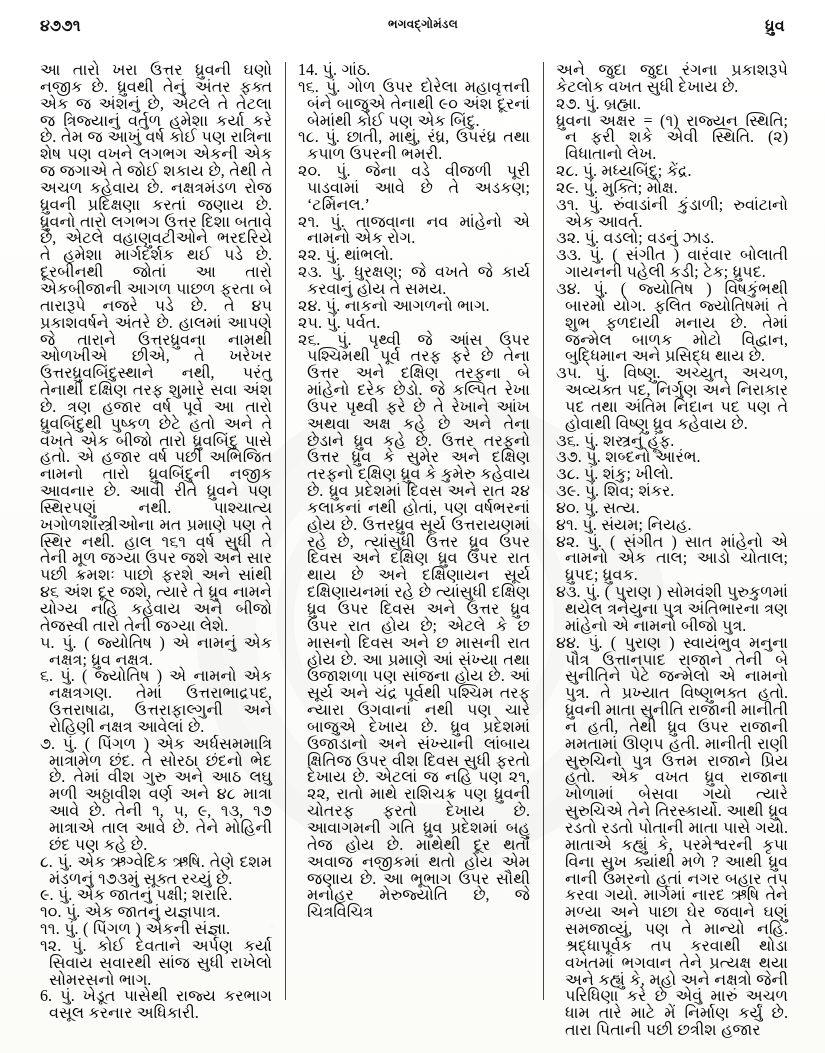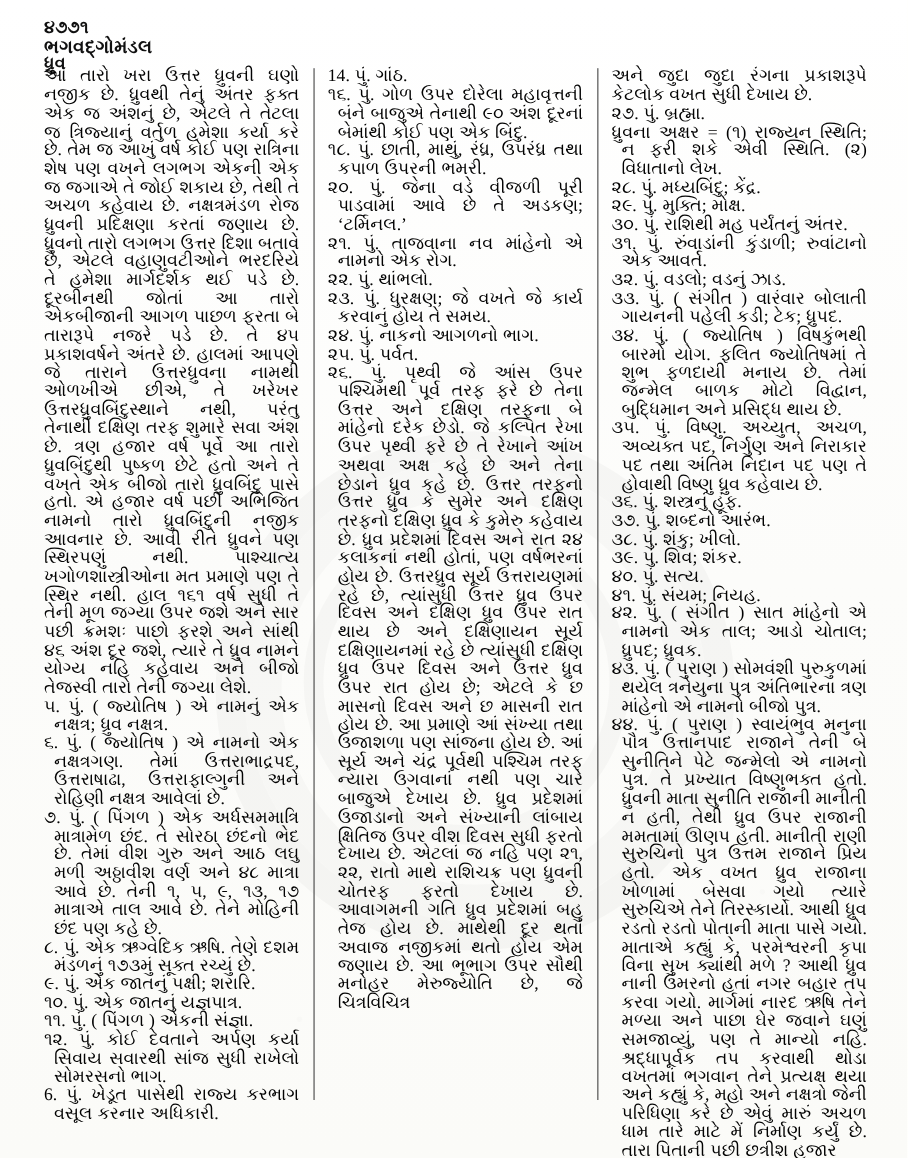--- a/index.html
+++ b/index.html
@@ -59,32 +59,31 @@
   
   #header {
     position: absolute;
     left: 40px;
     top: 18px;
     width: 745px;
     height: 30px;
     display: flex;
     align-items: flex-start;
     justify-content: space-between;
-    flex-direction: column;
   }
   .hdr-text {
     font-weight: bold;
     font-size: 16px;
     color: #101010;
     letter-spacing: 0.2px;
     white-space: nowrap;
     line-height: 1;
   }
   #hdr-title {
-    font-size: 17px;
+    font-size: 12px;
   }
 
   
   #columns {
     position: absolute;
     left: 40px;
     top: 62px;
     width: 748px;
     height: 970px;
     display: flex;
@@ -180,21 +179,20 @@
     <div class="col-gap">
       <div class="col-rule"></div>
     </div>
 
     <div class="column">
       <p class="entry cont">અને જુદા જુદા રંગના પ્રકાશરૂપે કેટલોક વખત સુધી દેખાય છે.</p>
       <p class="entry hang">૨૭. પું. બ્રહ્મા.</p>
       <p class="entry hang">ધ્રુવના અક્ષર = (૧) રાજ્યન સ્થિતિ; ન ફરી શકે એવી સ્થિતિ. (૨) વિધાતાનો લેખ.</p>
       <p class="entry hang">૨૮. પું. મધ્યબિંદુ; કેંદ્ર.</p>
       <p class="entry hang">૨૯. પું. મુક્તિ; મોક્ષ.</p>
-      <p class="entry hang">૩૦. પું. રાશિથી મહ પર્યંતનું અંતર.</p>
       <p class="entry hang">૩૧. પું. રુંવાડાંની કુંડાળી; રુવાંટાનો એક આવર્ત.</p>
       <p class="entry hang">૩૨. પું. વડલો; વડનું ઝાડ.</p>
       <p class="entry hang">૩૩. પું. ( સંગીત ) વારંવાર બોલાતી ગાયનની પહેલી કડી; ટેક; ધ્રુપદ.</p>
       <p class="entry hang">૩૪. પું. ( જ્યોતિષ ) વિષકુંભથી બારમો યોગ. ફલિત જ્યોતિષમાં તે શુભ ફળદાયી મનાય છે. તેમાં જન્મેલ બાળક મોટો વિદ્વાન, બુદ્ધિમાન અને પ્રસિદ્ધ થાય છે.</p>
       <p class="entry hang">૩૫. પું. વિષ્ણુ. અચ્યુત, અચળ, અવ્યક્ત પદ, નિર્ગુણ અને નિરાકાર પદ તથા અંતિમ નિદાન પદ પણ તે હોવાથી વિષ્ણુ ધ્રુવ કહેવાય છે.</p>
       <p class="entry hang">૩૬. પું. શસ્ત્રનું હૂંફ.</p>
       <p class="entry hang">૩૭. પું. શબ્દનો આરંભ.</p>
       <p class="entry hang">૩૮. પું. શંકુ; ખીલો.</p>
       <p class="entry hang">૩૯. પું. શિવ; શંકર.</p>
       <p class="entry hang">૪૦. પું. સત્ય.</p>

